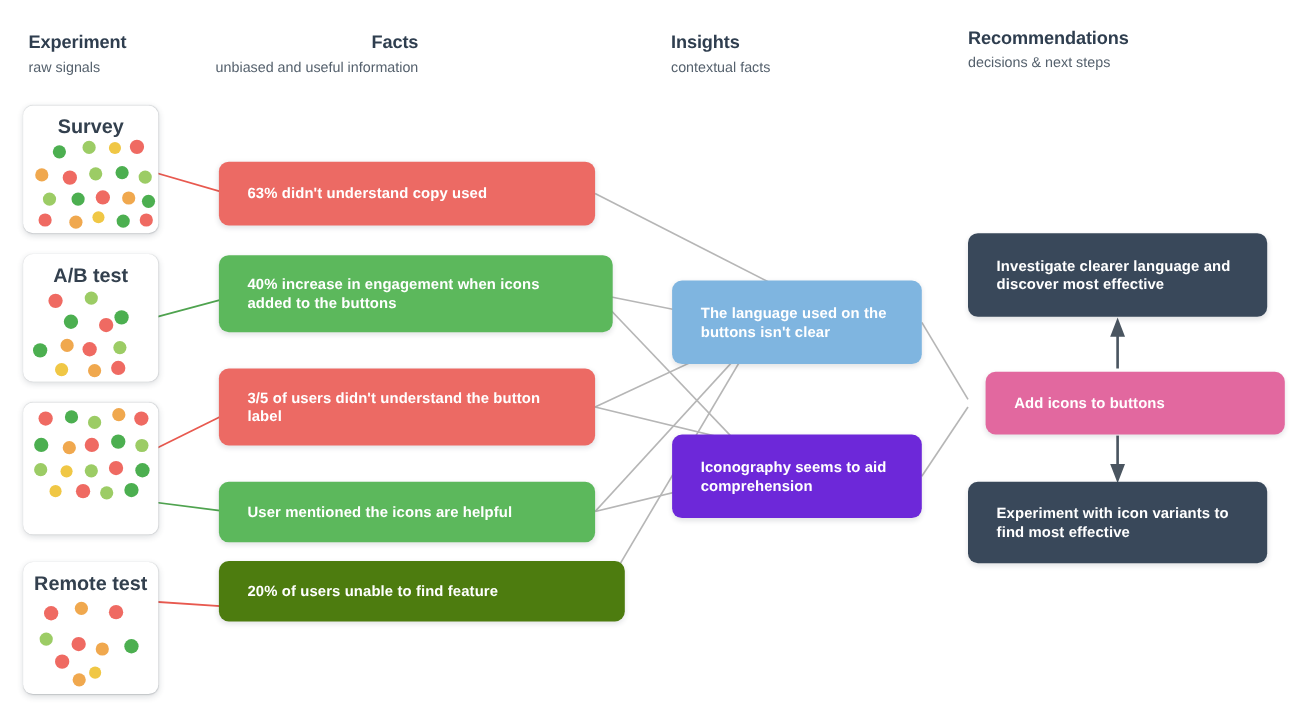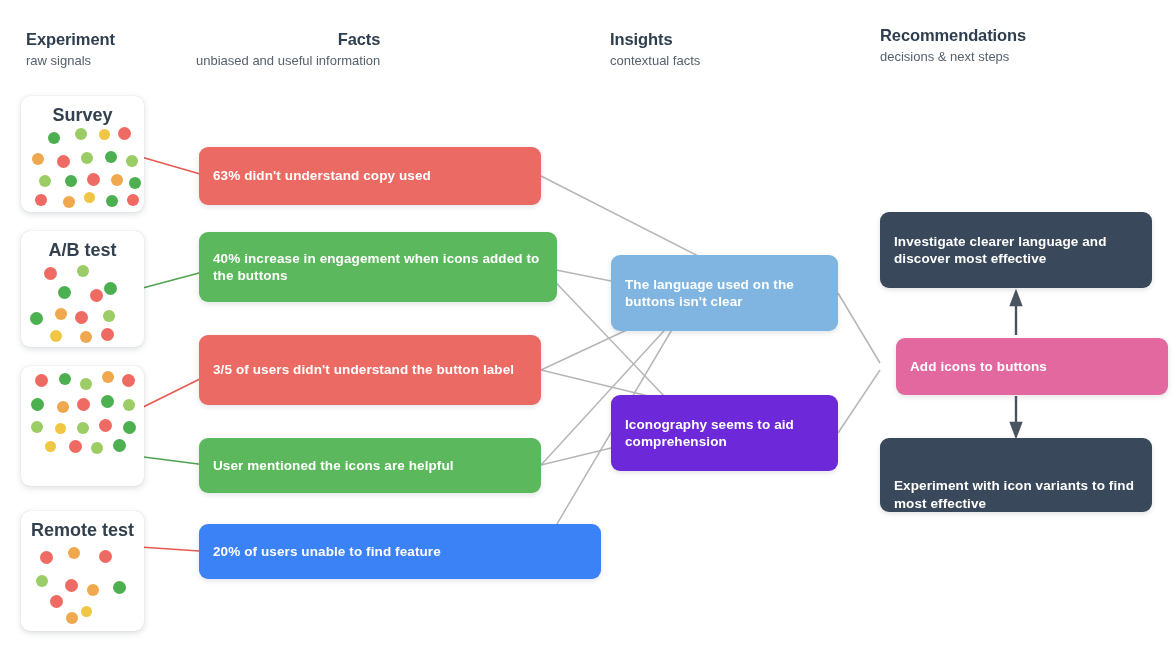--- a/index.html
+++ b/index.html
@@ -35,21 +35,21 @@
   .exp-dots i{position:absolute;display:block;border-radius:50%;}
 
   
   .pill{
     position:absolute;border-radius:9px;color:#ffffff;
     display:flex;align-items:center;
     box-shadow:0 2px 5px rgba(40,50,60,.13);
   }
   .pill span{
     display:block;font-size:13.5px;font-weight:bold;line-height:17.5px;
-    padding:0 14px;letter-spacing:.1px;
+    padding:0 26px;letter-spacing:.1px;
   }
 
   
   #links{position:absolute;left:0;top:0;width:1176px;height:655px;pointer-events:none;}
 </style>
 </head>
 <body>
 
 <div id="stage">
 
@@ -192,34 +192,34 @@
   </div>
   <div class="pill" style="left:199px;top:232px;width:358px;height:70px;background:#5cb85c;">
     <span>40% increase in engagement when icons added to the buttons</span>
   </div>
   <div class="pill" style="left:199px;top:335px;width:342px;height:70px;background:#ec6a64;">
     <span>3/5 of users didn't understand the button label</span>
   </div>
   <div class="pill" style="left:199px;top:438px;width:342px;height:55px;background:#5cb85c;">
     <span>User mentioned the icons are helpful</span>
   </div>
-  <div class="pill" style="left:199px;top:524px;width:402px;height:55px;background:#3b82f6;">
+  <div class="pill" style="left:199px;top:510px;width:369px;height:55px;background:#4d7c0f;">
     <span>20% of users unable to find feature</span>
   </div>
 
   <div class="pill" style="left:611px;top:255px;width:227px;height:76px;background:#7fb5e0;">
     <span>The language used on the buttons isn't clear</span>
   </div>
   <div class="pill" style="left:611px;top:395px;width:227px;height:76px;background:#6d28d9;">
     <span>Iconography seems to aid comprehension</span>
   </div>
 
   <div class="pill" style="left:880px;top:212px;width:272px;height:76px;background:#39485a;">
     <span>Investigate clearer language and discover most effective</span>
   </div>
   <div class="pill" style="left:880px;top:338px;width:272px;height:57px;background:#e2689f;margin-left:16px;">
     <span>Add icons to buttons</span>
   </div>
-  <div class="pill" style="left:880px;top:438px;width:272px;height:74px;background:#39485a;align-items:flex-end;">
+  <div class="pill" style="left:880px;top:438px;width:272px;height:74px;background:#39485a;">
     <span>Experiment with icon variants to find most effective</span>
   </div>
 
 </div>
 
 </body></html>

